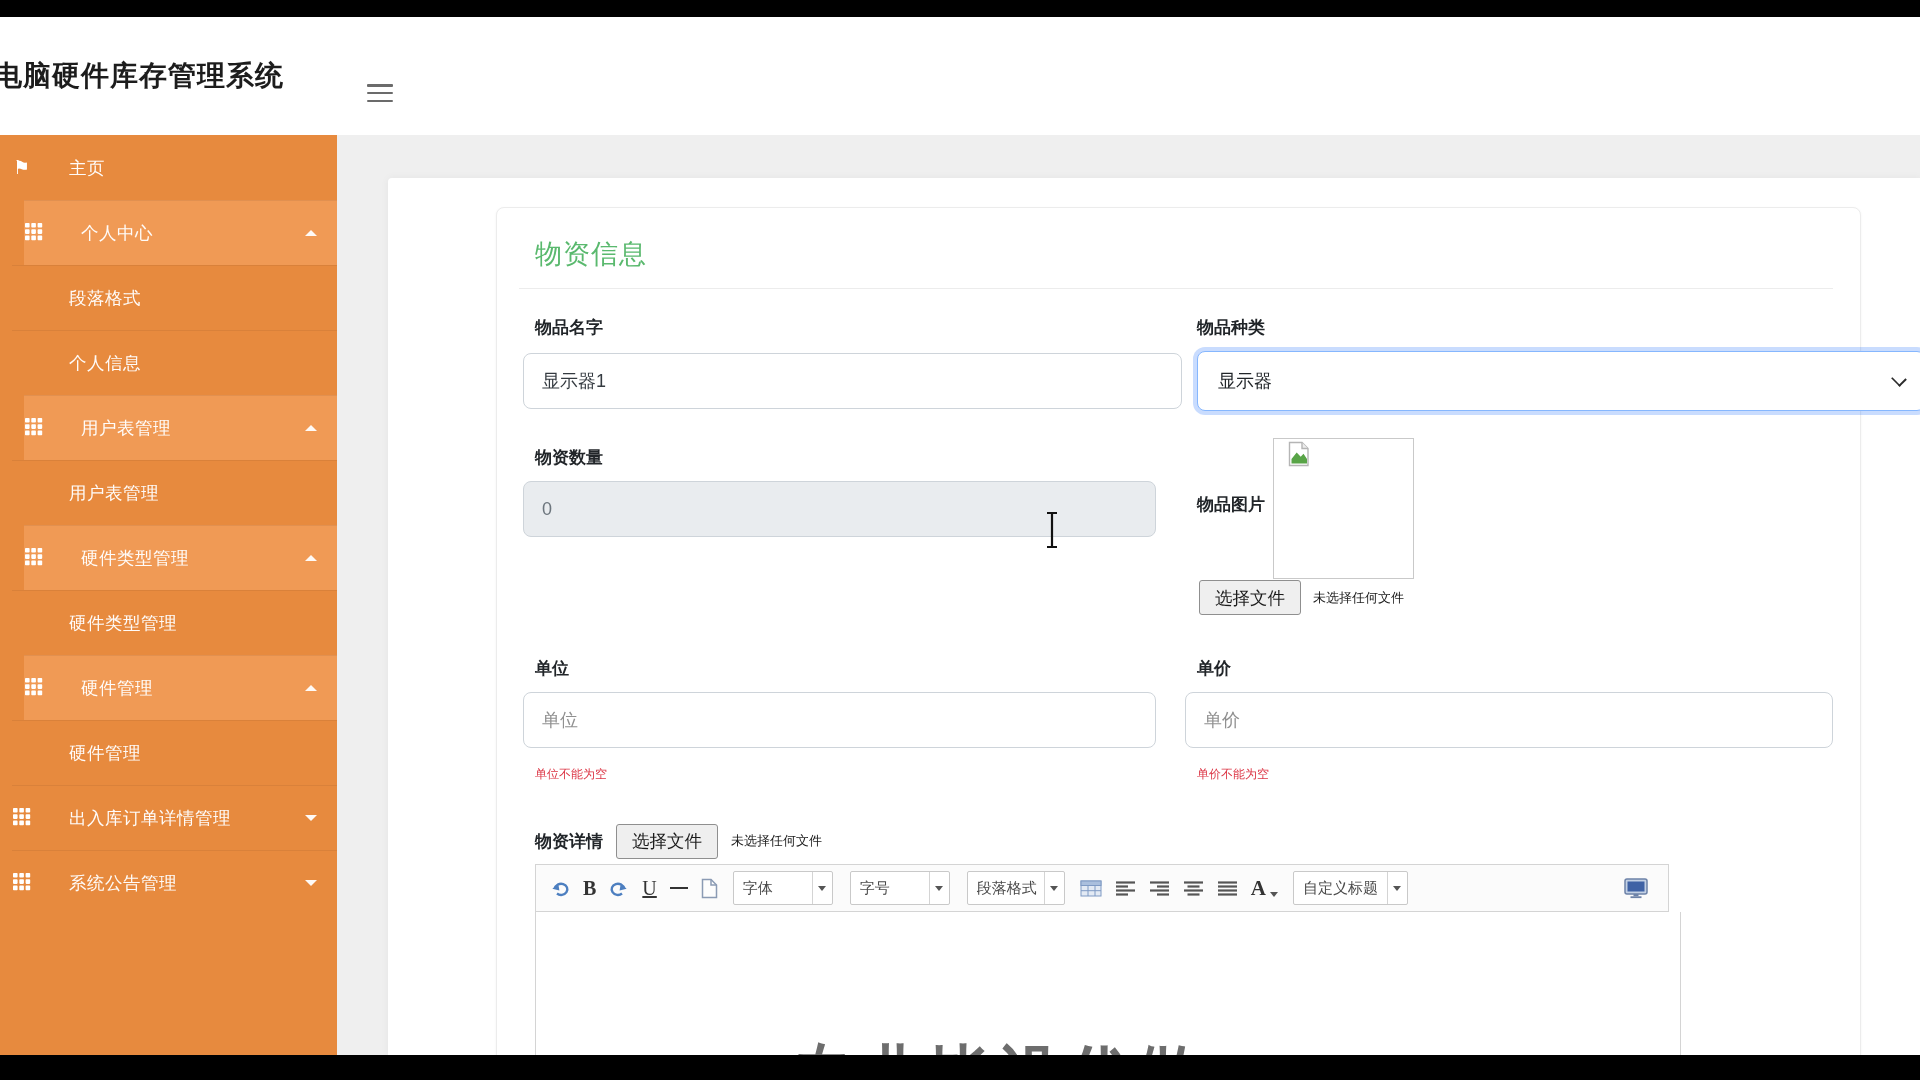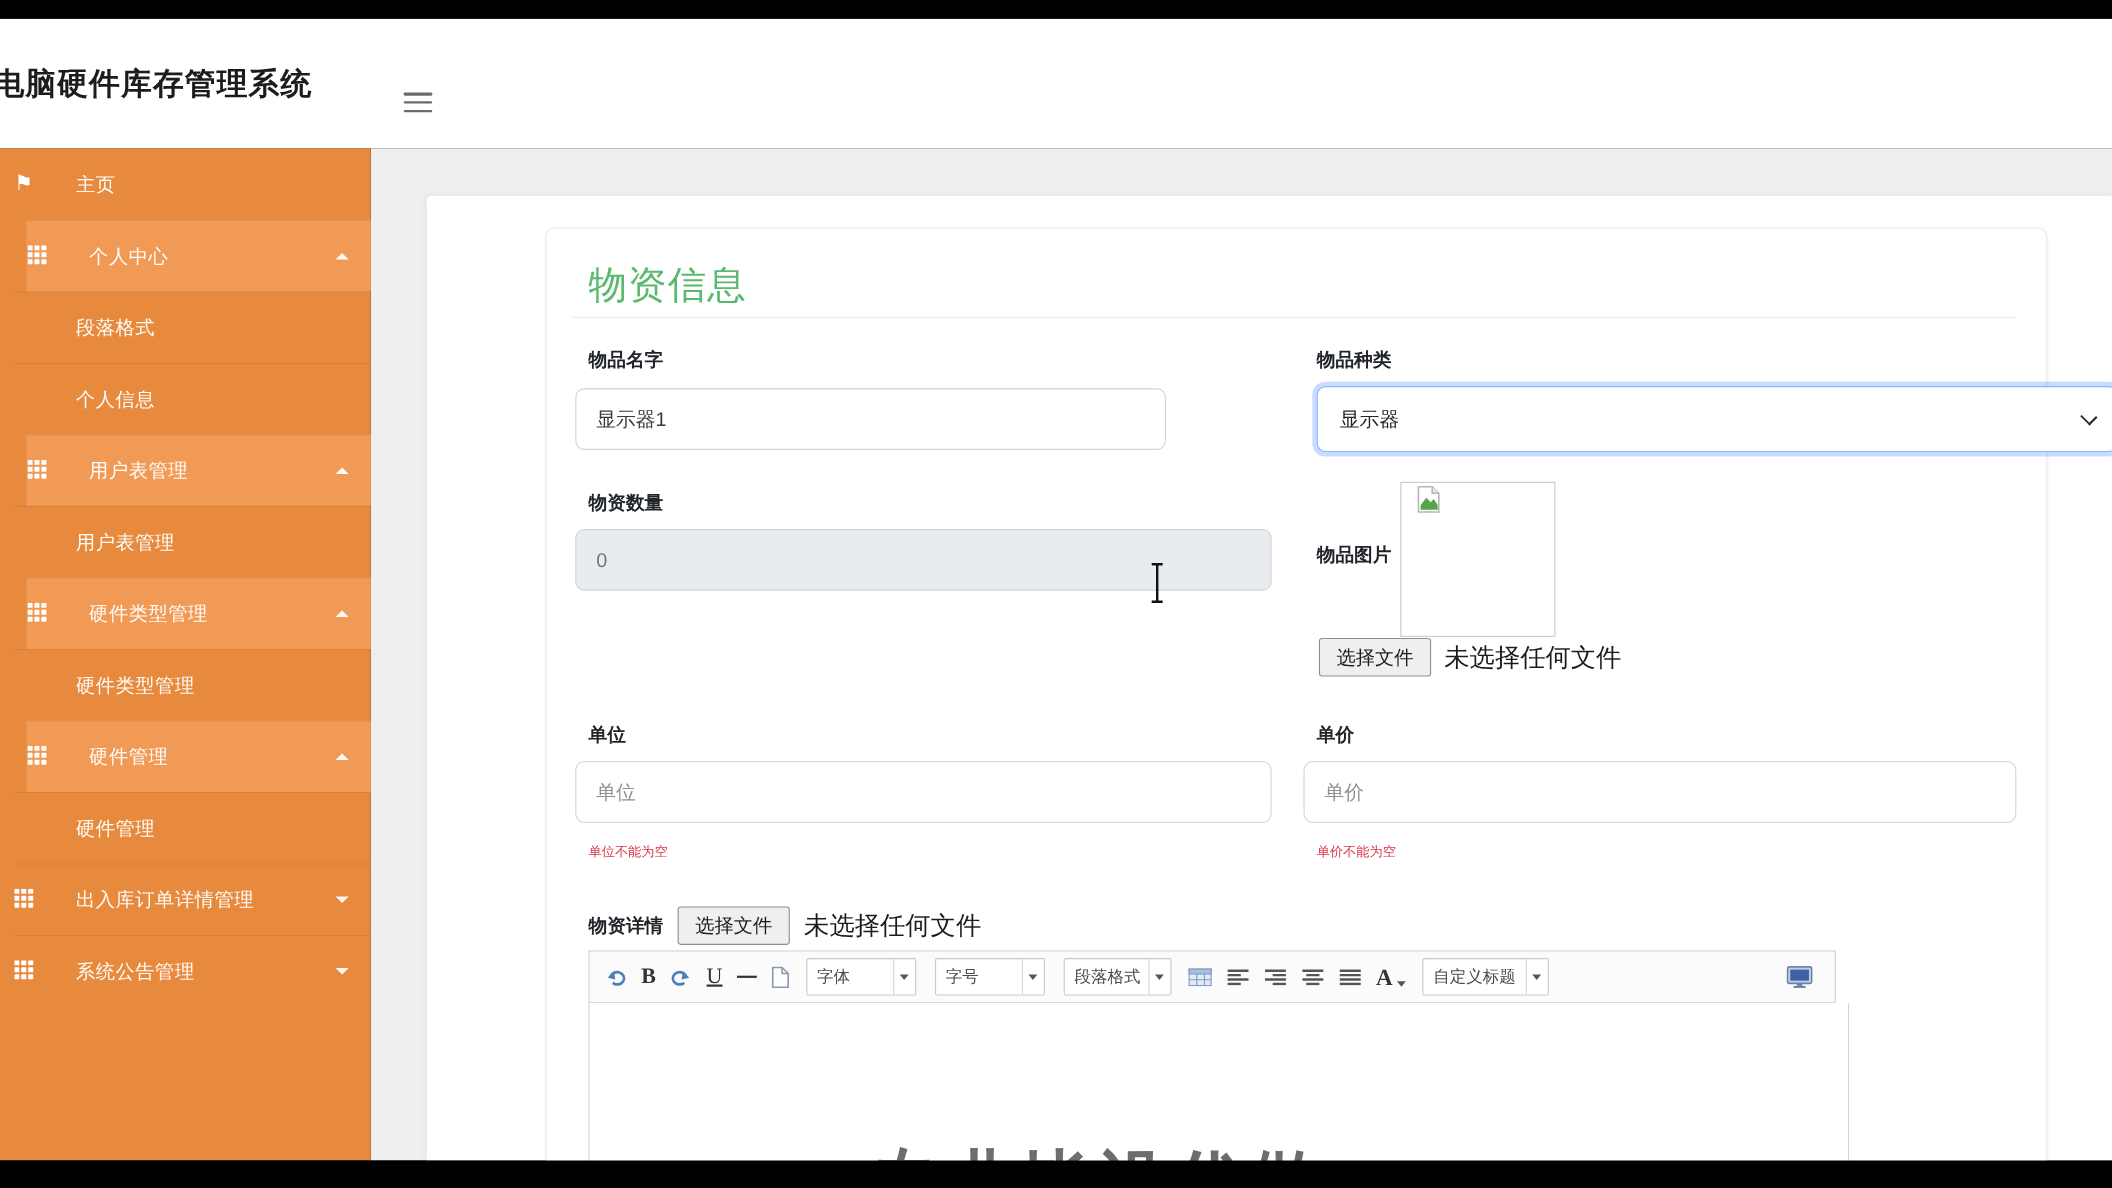--- a/index.html
+++ b/index.html
@@ -39,45 +39,45 @@
   .side-item.caret-down .caret.down{display:block;margin-top:-3px;
     border-left:6px solid transparent;border-right:6px solid transparent;
     border-top:6px solid rgba(255,255,255,0.95);}
   
   #content-bg{left:337px;top:135px;width:1583px;height:920px;background:var(--bg);z-index:4;}
   #inner-panel{left:388px;top:178px;width:1532px;height:877px;background:#fff;z-index:5;
     border-top-left-radius:4px;box-shadow:0 0 8px rgba(0,0,0,0.05);}
   #card{left:496px;top:207px;width:1365px;height:900px;background:#fff;z-index:10;
     border:1px solid #ececec;border-radius:8px;box-shadow:0 1px 3px rgba(0,0,0,0.05);}
   
-  #form-title{left:26px;top:28px;font-size:35px;color:var(--green);letter-spacing:1px;}
+  #form-title{left:26px;top:28px;font-size:27px;color:var(--green);letter-spacing:1px;}
   #title-divider{left:22px;top:80px;width:1314px;height:1px;background:#ececec;}
   .f-label{font-size:17px;font-weight:700;color:#212529;white-space:nowrap;}
   .f-input{border:1px solid #ced4da;border-radius:8px;background:#fff;font-size:18px;
     color:#343a40;padding:0 18px;outline:none;font-family:inherit;}
   .f-input::placeholder{color:#909090;}
-  #label-name{left:26px;top:108px;} #input-name{left:26px;top:145px;width:537px;height:56px;}
+  #label-name{left:26px;top:108px;} #input-name{left:26px;top:145px;width:659px;height:56px;}
   #label-category{left:688px;top:108px;}
   #select-wrap{left:688px;top:143px;width:740px;height:60px;}
   #select-category{width:100%;height:100%;border:1px solid var(--focus);border-radius:8px;
     background:#fff;box-shadow:0 0 0 4px rgba(60,130,250,0.28);display:flex;align-items:center;
     padding:0 20px;font-size:18px;color:#212529;cursor:pointer;}
   #select-chevron{position:absolute;right:20px;top:22px;width:12px;height:12px;
     border-right:2.2px solid #2b2b2b;border-bottom:2.2px solid #2b2b2b;transform:rotate(45deg) scale(1,0.85);}
   #label-qty{left:26px;top:238px;}
   #input-qty{left:26px;top:273px;width:633px;height:56px;background:#e9ecef;color:#6c757d;
     display:flex;align-items:center;}
   #label-image{left:688px;top:285px;}
   #image-box{left:776px;top:230px;width:141px;height:141px;border:1px solid #c9c9c9;background:#fff;}
   #image-box svg{margin:2px;}
   #image-file-row{left:690px;top:372px;display:flex;align-items:center;gap:12px;}
   .file-btn{border:1px solid #8f8f8f;background:#efefef;border-radius:3px;height:35px;
     padding:0 15px;font-size:17.5px;color:#1c1c1c;display:flex;align-items:center;cursor:pointer;
     font-family:inherit;}
-  .file-status{font-size:23px;color:#1c1c1c;white-space:nowrap;}
+  .file-status{font-size:13px;color:#1c1c1c;white-space:nowrap;}
   #label-unit{left:26px;top:449px;} #input-unit{left:26px;top:484px;width:633px;height:56px;}
   #error-unit{left:26px;top:558px;}
   #label-price{left:688px;top:449px;} #input-price{left:688px;top:484px;width:648px;height:56px;}
   #error-price{left:688px;top:558px;}
   .f-error{font-size:12px;font-weight:400;color:var(--err);white-space:nowrap;}
   #detail-row{left:26px;top:612px;display:flex;align-items:center;gap:13px;height:42px;}
   
   #editor{left:26px;top:656px;width:1146px;}
   #editor-toolbar{height:48px;background:#fbfbfb;border:1px solid #d4d4d4;display:flex;
     align-items:center;padding:0 4px 0 14px;gap:13px;}

